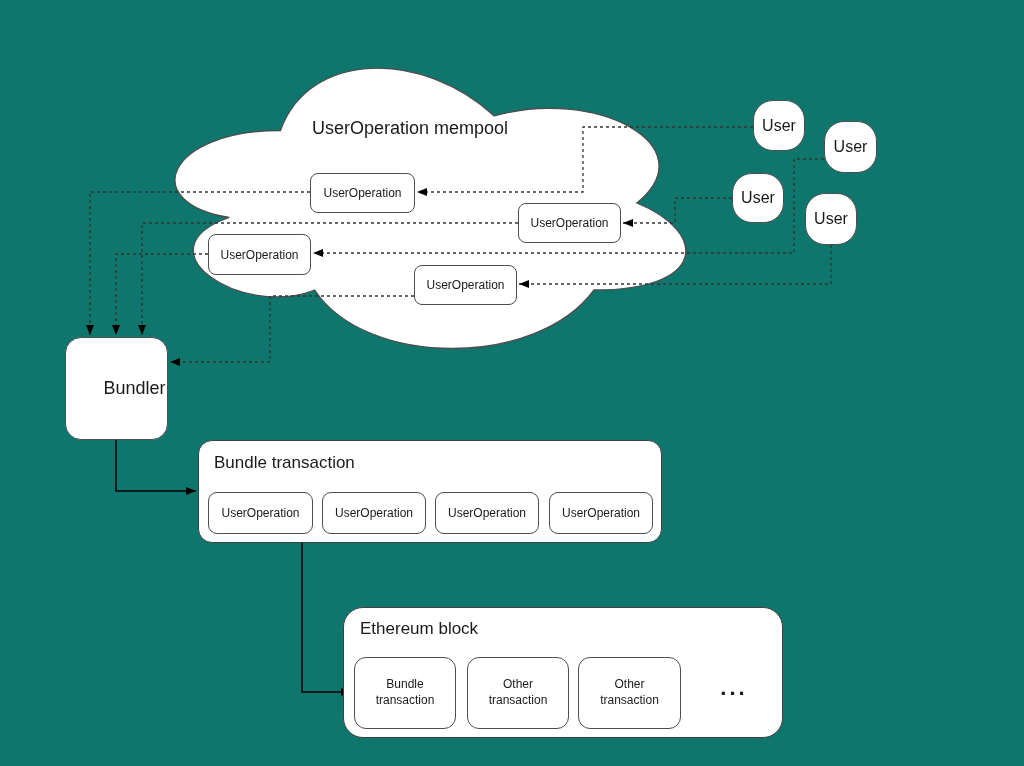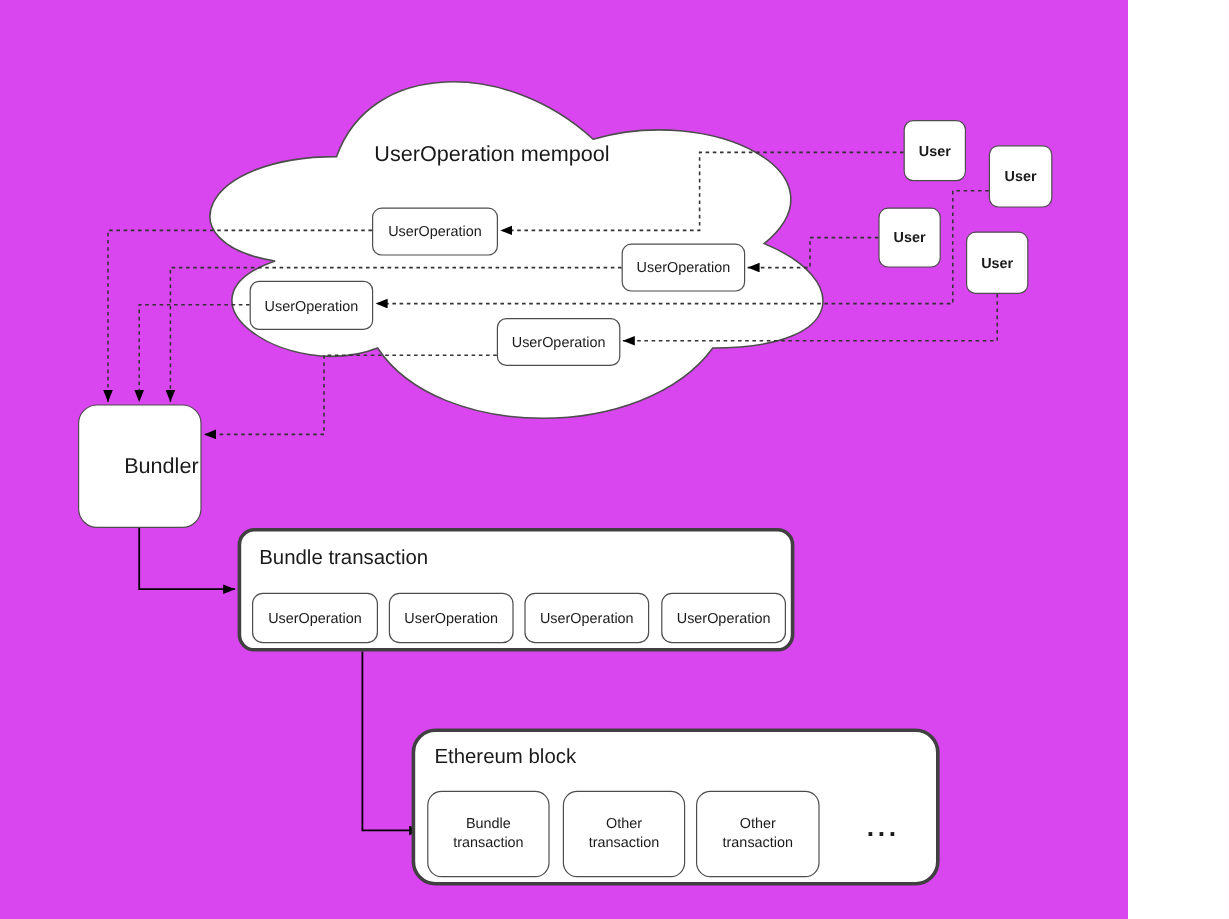--- a/index.html
+++ b/index.html
@@ -1,28 +1,28 @@
 <!DOCTYPE html>
 <html><head>
 <meta charset="utf-8">
 <style>
   html,body{margin:0;padding:0;background:#ffffff;}
   #canvas{
-    position:relative;width:940px;height:766px;background:#d946ef;overflow:hidden;
+    position:relative;width:1024px;height:766px;background:#0f766e;overflow:hidden;
     font-family:"Liberation Sans", sans-serif;color:#1a1a1a;
   }
   #edge-layer{position:absolute;left:0;top:0;width:1024px;height:766px;}
   .node{
     position:absolute;box-sizing:border-box;border:1px solid #4d4d4d;background:#ffffff;
     display:flex;align-items:center;justify-content:center;text-align:center;
   }
   .op-node{border-radius:8px;font-size:12px;}
-  .user-node{border-radius:8px;font-size:12px;font-weight:bold;}
+  .user-node{border-radius:20px;font-size:16px;}
   .bundler-node{border-radius:16px;font-size:18px;padding-left:36px;}
-  .container-node{position:absolute;box-sizing:border-box;border:3px solid #404040;background:#ffffff;}
+  .container-node{position:absolute;box-sizing:border-box;border:1px solid #404040;background:#ffffff;}
   .bundle-container{border-radius:14px;}
   .eth-container{border-radius:20px;}
   .container-title{position:absolute;font-size:17px;white-space:nowrap;}
   .inner-op{position:absolute;box-sizing:border-box;border:1px solid #4d4d4d;background:#fff;
     border-radius:9px;display:flex;align-items:center;justify-content:center;font-size:12px;}
   .inner-tx{position:absolute;box-sizing:border-box;border:1px solid #4d4d4d;background:#fff;
     border-radius:12px;display:flex;align-items:center;justify-content:center;
     font-size:12px;line-height:1.3;text-align:center;}
   .inner-tx span{display:block;width:78px;}
   .mempool-title{position:absolute;left:250px;top:118px;width:320px;text-align:center;

